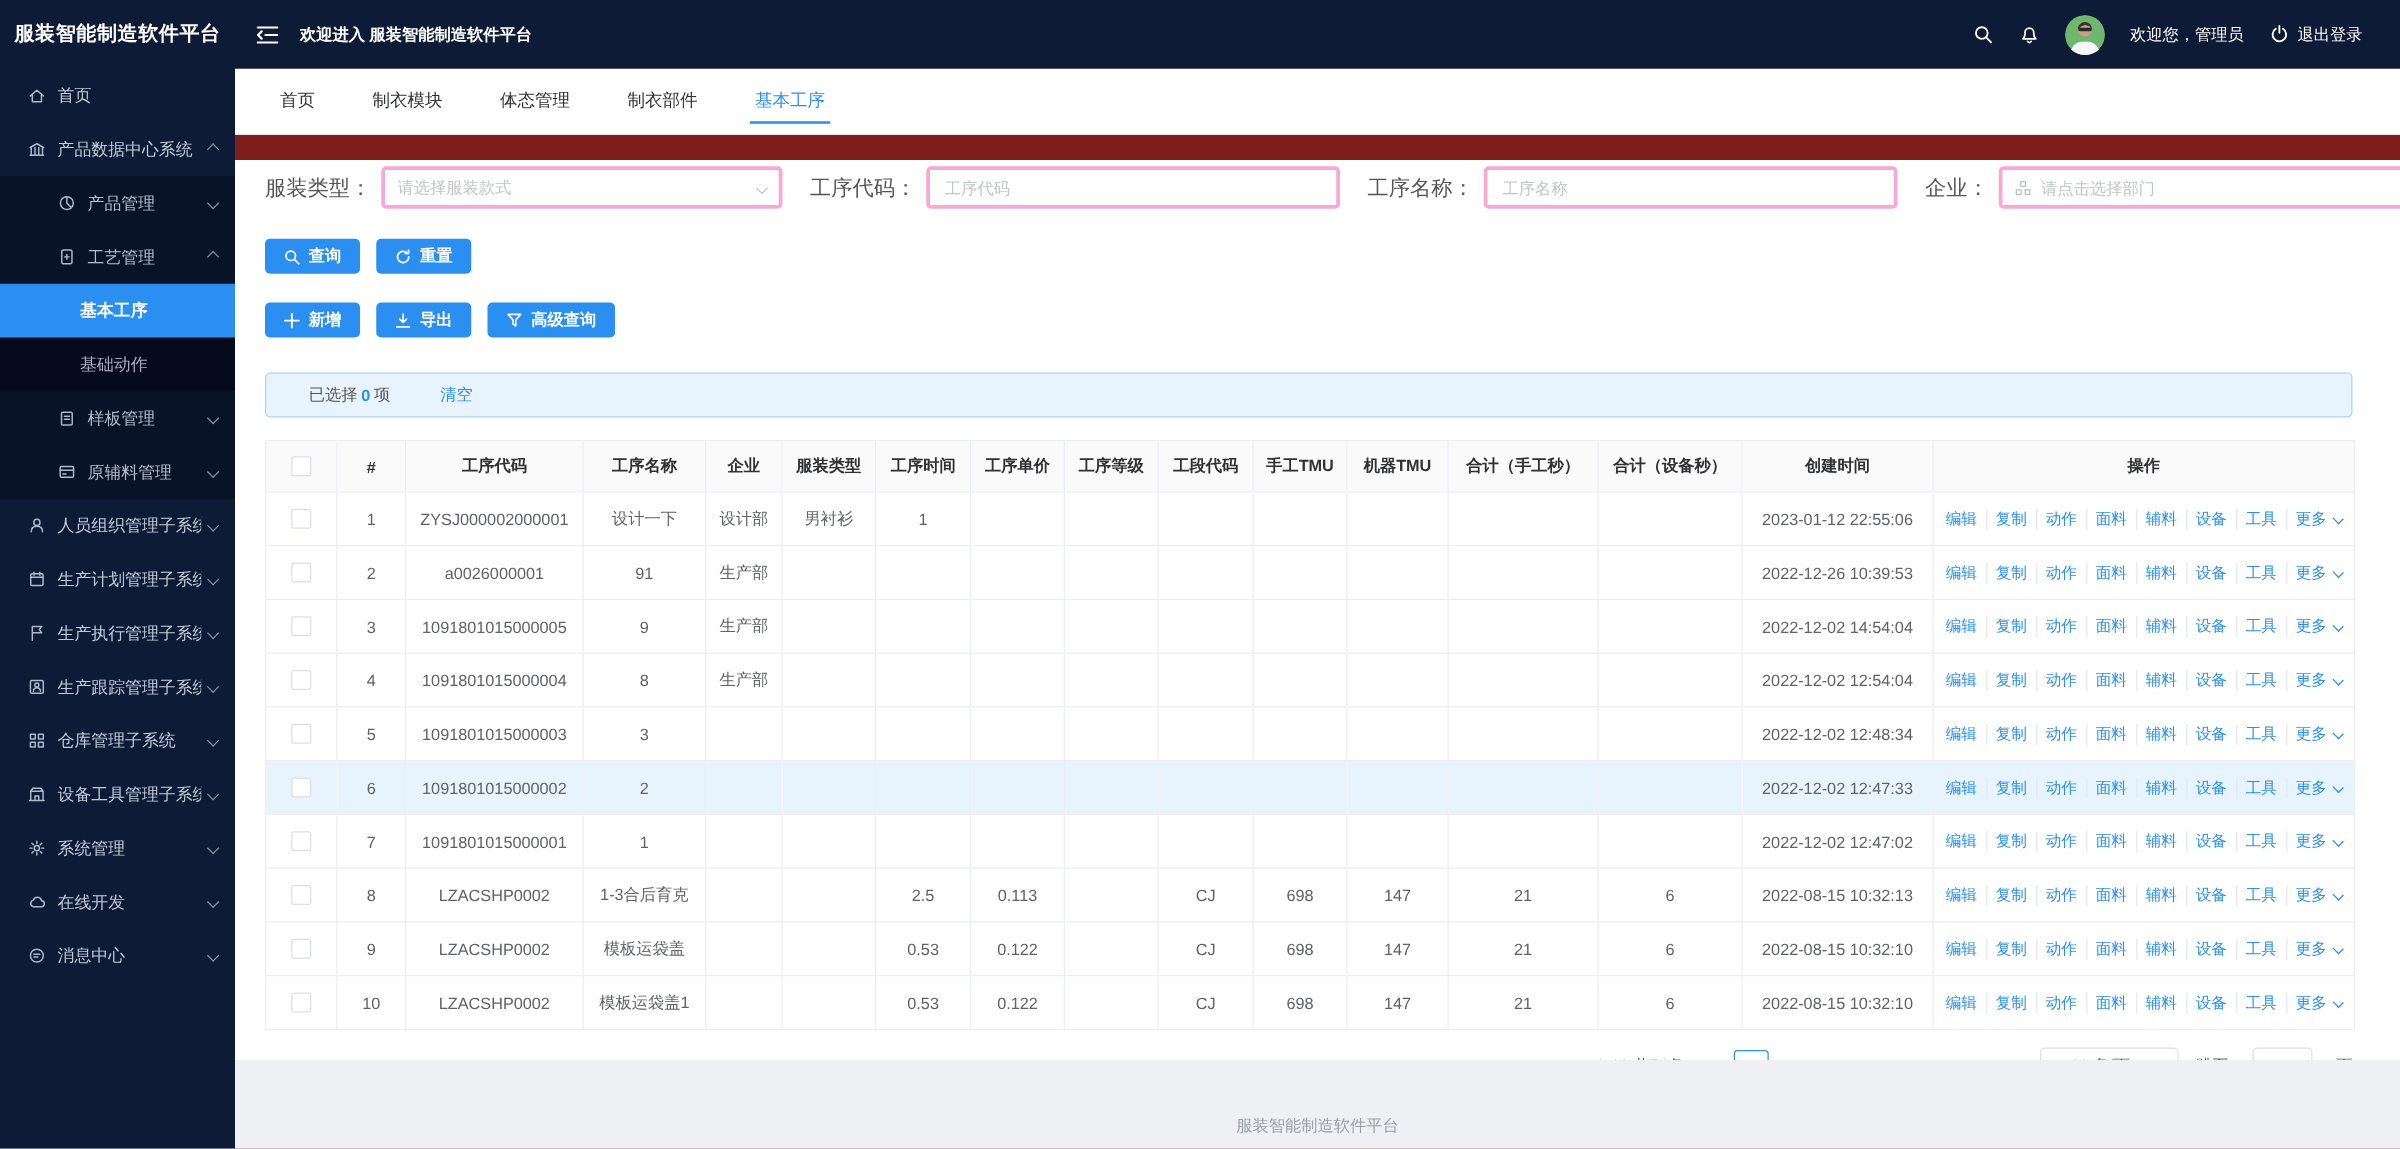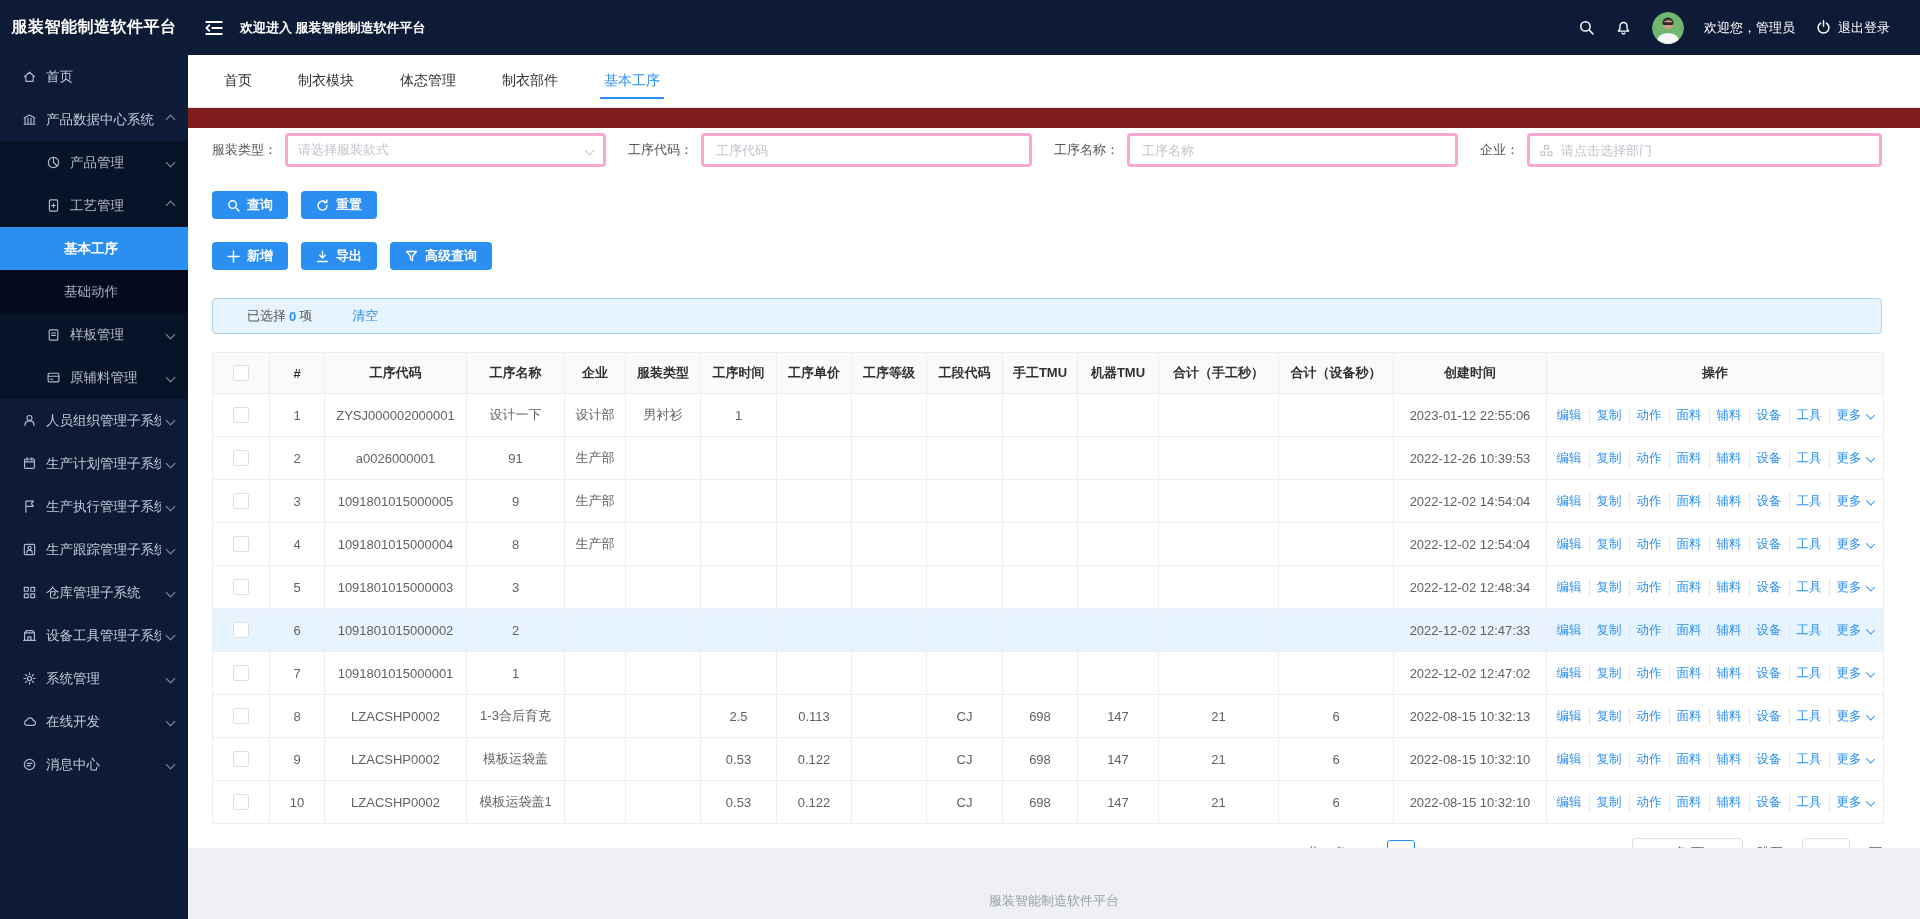--- a/index.html
+++ b/index.html
@@ -44,21 +44,21 @@
           display:flex;align-items:center;padding-left:36px;gap:46px}
   .tab{font-size:14px;color:#303133;cursor:pointer;position:relative;height:52px;display:flex;align-items:center}
   .tab.active{color:#2b8ff2}
   .tab.active::after{content:"";position:absolute;left:-4px;right:-4px;bottom:8px;height:2px;background:#2b8ff2}
 
   .content{flex:1;background:#fff;margin-top:20px;padding:5px 38px 0 24px;overflow:hidden}
 
   
   .filters{display:flex;align-items:center;gap:22px}
   .fgroup{display:flex;align-items:center}
-  .flabel{font-size:13px;color:#555;margin-right:8px;white-space:nowrap}
+  .flabel{font-size:17px;color:#555;margin-right:8px;white-space:nowrap}
   .fctl{height:28px;border:3px solid #f9a8d4;border-radius:4px;background:#fff;
         display:flex;align-items:center;padding:0 10px;font-size:13px;color:#c0c4cc}
   .fctl input{border:none;outline:none;flex:1;font-size:13px;color:#333;min-width:0;background:transparent}
   .fctl input::placeholder{color:#c0c4cc}
   .fctl .ph{flex:1}
   .fctl .chev{border-color:#c0c4cc;margin-left:8px}
   .dept-ic{width:13px;height:13px;color:#b9bec6;margin-right:6px;flex:0 0 13px}
   .dept-ic svg{width:13px;height:13px;display:block}
   .w1{width:295px}.w2{width:305px}.w3{width:305px}.w4{width:329px}
 

